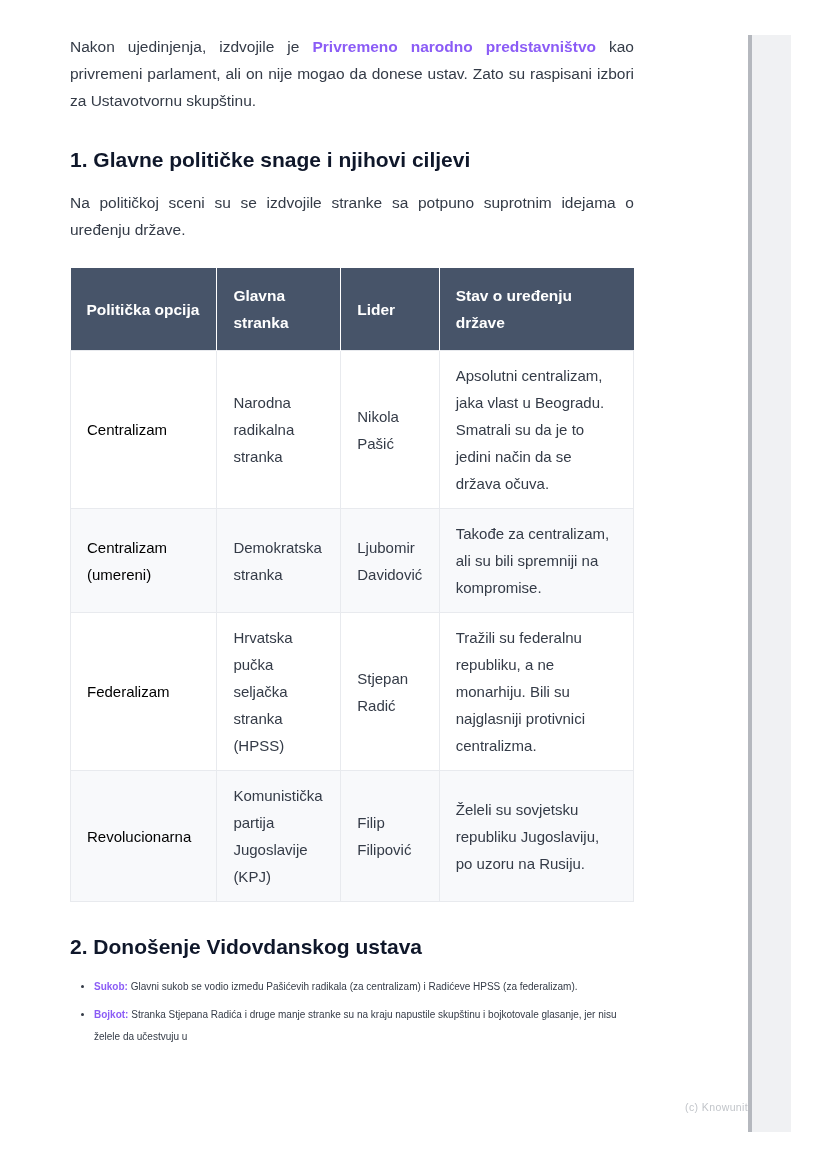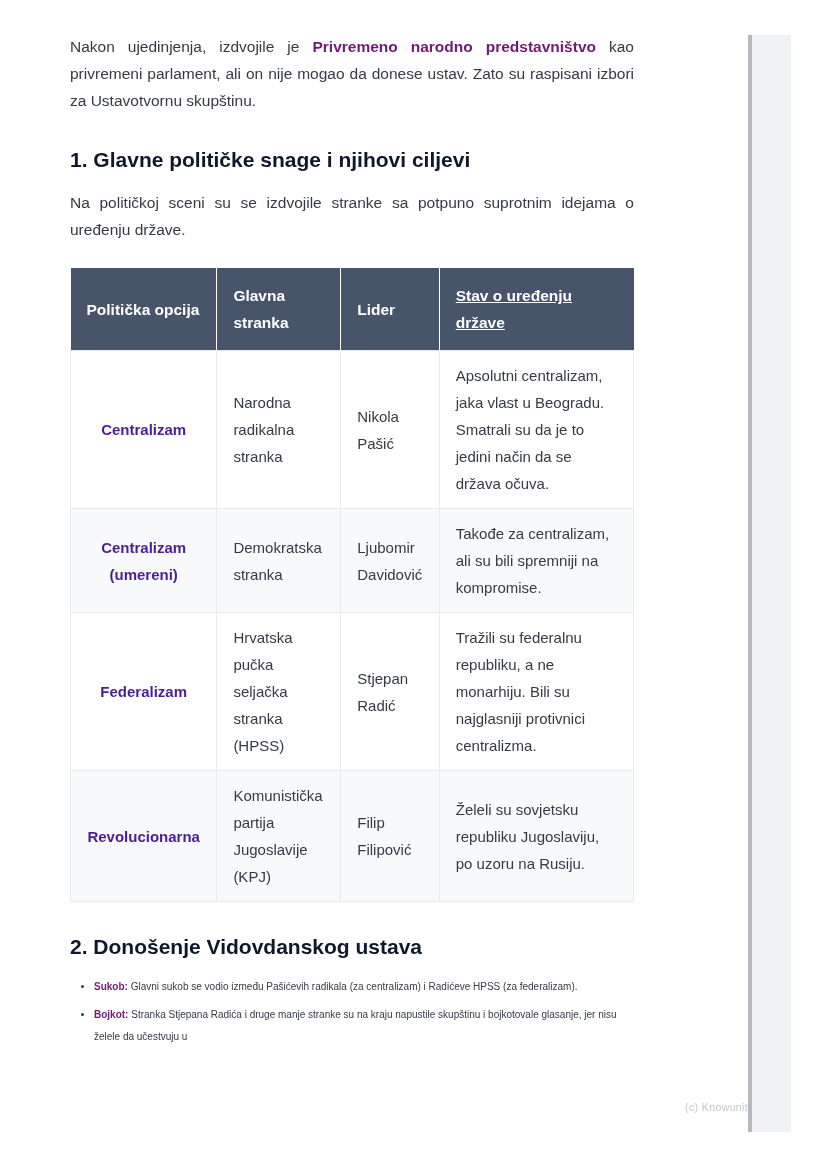--- a/index.html
+++ b/index.html
@@ -15,21 +15,21 @@
     position: absolute;
     left: 70px; top: 33px;
     width: 564px;
   }
   p.body-text {
     font-size: 15.5px;
     line-height: 27px;
     color: #343b47;
   }
   p.justified { text-align: justify; }
-  .bold-inline { font-weight: 700; color: #701a75; }
+  .bold-inline { font-weight: 700; color: #8b5cf6; }
   h2.section-heading {
     font-size: 21px;
     line-height: 30px;
     font-weight: 700;
     color: #0f172a;
     margin-top: 31px;
     margin-bottom: 14px;
   }
   h2.second { margin-top: 30px; }
   table.parties {
@@ -42,29 +42,29 @@
   table.parties thead th {
     background: #475469;
     color: #ffffff;
     font-weight: 600;
     text-align: left;
     vertical-align: middle;
     padding: 14px 16px;
     border-right: 1px solid #ffffff;
     font-size: 15.5px;
   }
-  table.parties thead th:last-child { border-right: none; text-decoration: underline; }
+  table.parties thead th:last-child { border-right: none; }
   table.parties tbody td {
     border: 1px solid #e8eaee;
     padding: 11px 16px;
     vertical-align: middle;
     color: #343b47;
   }
   table.parties tbody tr:nth-child(even) { background: #f8f9fb; }
-  table.parties tbody td.option-cell { font-weight: 700; color: #4c1d95; text-align: center; }
+  table.parties tbody td.option-cell { font-weight: 400; color: #000000; }
   .col-1 { width: 26%; }
   .col-2 { width: 22%; }
   .col-3 { width: 17.5%; }
   .col-4 { width: 34.5%; }
   ul.bullet-list {
     margin-top: 14px;
     padding-left: 24px;
     list-style: disc;
   }
   ul.bullet-list li {

